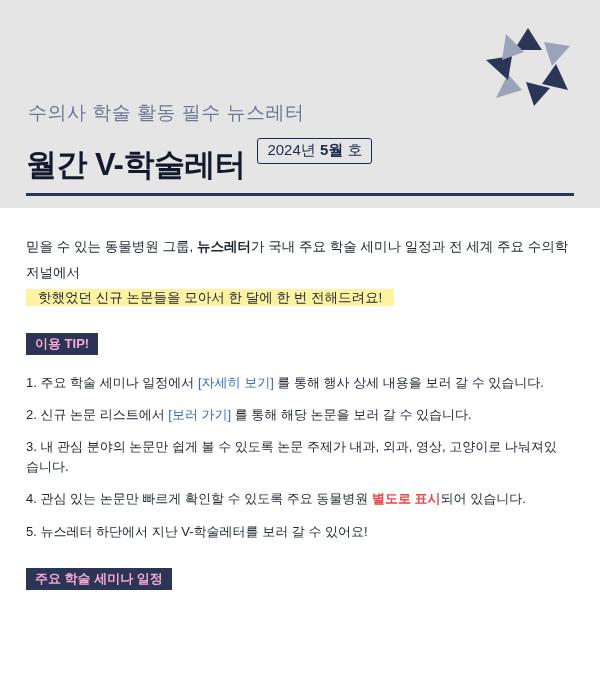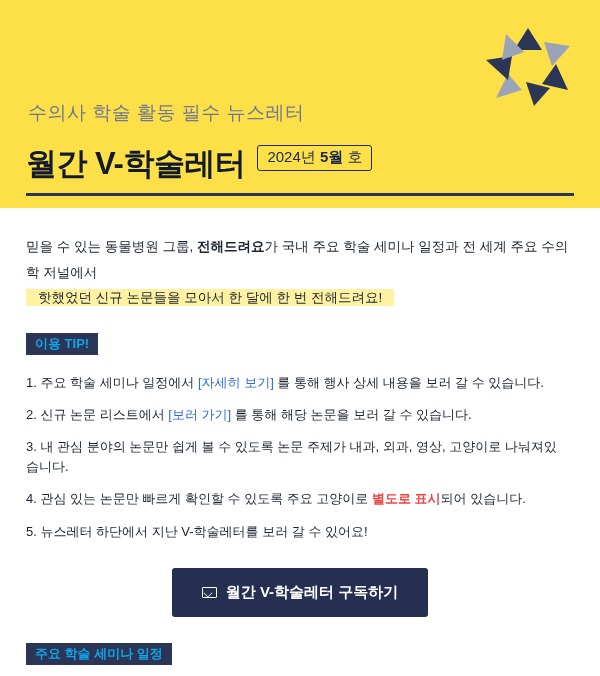--- a/index.html
+++ b/index.html
@@ -18,21 +18,21 @@
     position: relative;
     width: 600px;
     height: 676px;
     overflow: hidden;
   }
 
   
   .header {
     position: relative;
     height: 208px;
-    background: #fde047;
+    background: #e5e5e5;
     padding: 10px 28px;
     box-sizing: border-box;
   }
   .logo-mark {
     position: absolute;
     right: 26px;
     top: 26px;
     width: 92px;
     height: 82px;
   }
@@ -41,41 +41,41 @@
     left: 28px;
     top: 100px;
     font-size: 19px;
     letter-spacing: 0.5px;
     color: #6f7893;
     font-weight: 400;
   }
   .title-row {
     position: absolute;
     left: 26px;
-    top: 145px;
+    top: 138px;
     display: flex;
     align-items: flex-end;
     gap: 12px;
   }
   .title-main {
     font-size: 31px;
     font-weight: 700;
     color: #121a2b;
     letter-spacing: -0.5px;
     line-height: 1;
   }
   .issue-badge {
     border: 1.5px solid #1c2a4d;
     border-radius: 3px;
     padding: 3px 9px 4px 9px;
     font-size: 15px;
     color: #1c2a4d;
     line-height: 1.1;
     white-space: nowrap;
-    margin-bottom: 8px;
+    margin-bottom: 16px;
   }
   .issue-badge b {
     font-weight: 700;
   }
   .header-rule {
     position: absolute;
     left: 26px;
     right: 26px;
     bottom: 12px;
     height: 3px;
@@ -97,21 +97,21 @@
     font-weight: 700;
   }
   .hl-yellow {
     background: #fff3a3;
     padding: 1px 12px;
   }
 
   .section-tag {
     display: inline-block;
     background: #2b3556;
-    color: #0ea5e9;
+    color: #f9a8d4;
     font-size: 13px;
     font-weight: 700;
     padding: 4px 9px 5px 9px;
     line-height: 1;
     margin-bottom: 12px;
   }
   .tips {
     margin: 0 16px 20px 0;
     padding: 0;
     list-style: none;
@@ -195,49 +195,43 @@
         <span>2024년 </span><b>5월</b><span> 호</span>
       </div>
     </div>
 
     <div class="header-rule"></div>
   </div>
 
   <div class="content">
 
     <p class="lede">
-      <span>믿을 수 있는 동물병원 그룹, </span><b>전해드려요</b><span>가 국내 주요 학술 세미나 일정과 전 세계 주요 수의학 저널에서</span><br>
+      <span>믿을 수 있는 동물병원 그룹, </span><b>뉴스레터</b><span>가 국내 주요 학술 세미나 일정과 전 세계 주요 수의학 저널에서</span><br>
       <span class="hl-yellow">핫했었던 신규 논문들을 모아서 한 달에 한 번 전해드려요!</span>
     </p>
 
     <div class="section-tag">이용 TIP!</div>
 
     <ul class="tips">
       <li>
         <span>1.</span><span> 주요 학술 세미나 일정에서 </span><span class="blue">[자세히 보기]</span><span> 를 통해 행사 상세 내용을 보러 갈 수 있습니다.</span>
       </li>
       <li>
         <span>2.</span><span> 신규 논문 리스트에서 </span><span class="blue">[보러 가기]</span><span> 를 통해 해당 논문을 보러 갈 수 있습니다.</span>
       </li>
       <li>
         <span>3.</span><span> 내 관심 분야의 논문만 쉽게 볼 수 있도록 논문 주제가 내과, 외과, 영상, 고양이로 나눠져있습니다.</span>
       </li>
       <li>
-        <span>4.</span><span> 관심 있는 논문만 빠르게 확인할 수 있도록 주요 고양이로 </span><span class="red-b">별도로 표시</span><span>되어 있습니다.</span>
+        <span>4.</span><span> 관심 있는 논문만 빠르게 확인할 수 있도록 주요 동물병원 </span><span class="red-b">별도로 표시</span><span>되어 있습니다.</span>
       </li>
       <li>
         <span>5.</span><span> 뉴스레터 하단에서 지난 V-학술레터를 보러 갈 수 있어요!</span>
       </li>
     </ul>
 
-    <div class="cta-wrap">
-      <button class="cta">
-        <span class="mail-icon"></span>
-        <span>월간 V-학술레터 구독하기</span>
-      </button>
-    </div>
 
     <div class="section-tag">주요 학술 세미나 일정</div>
 
     
 
   </div>
 </div>
 
 </body></html>

